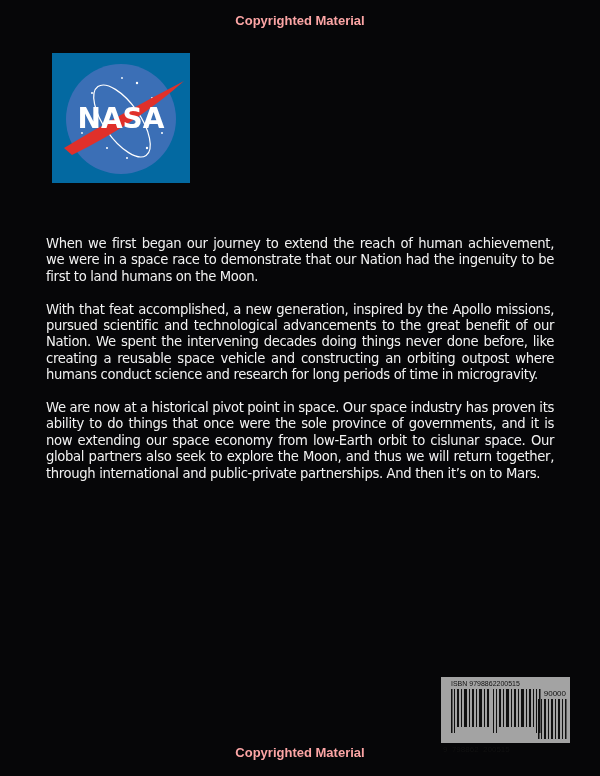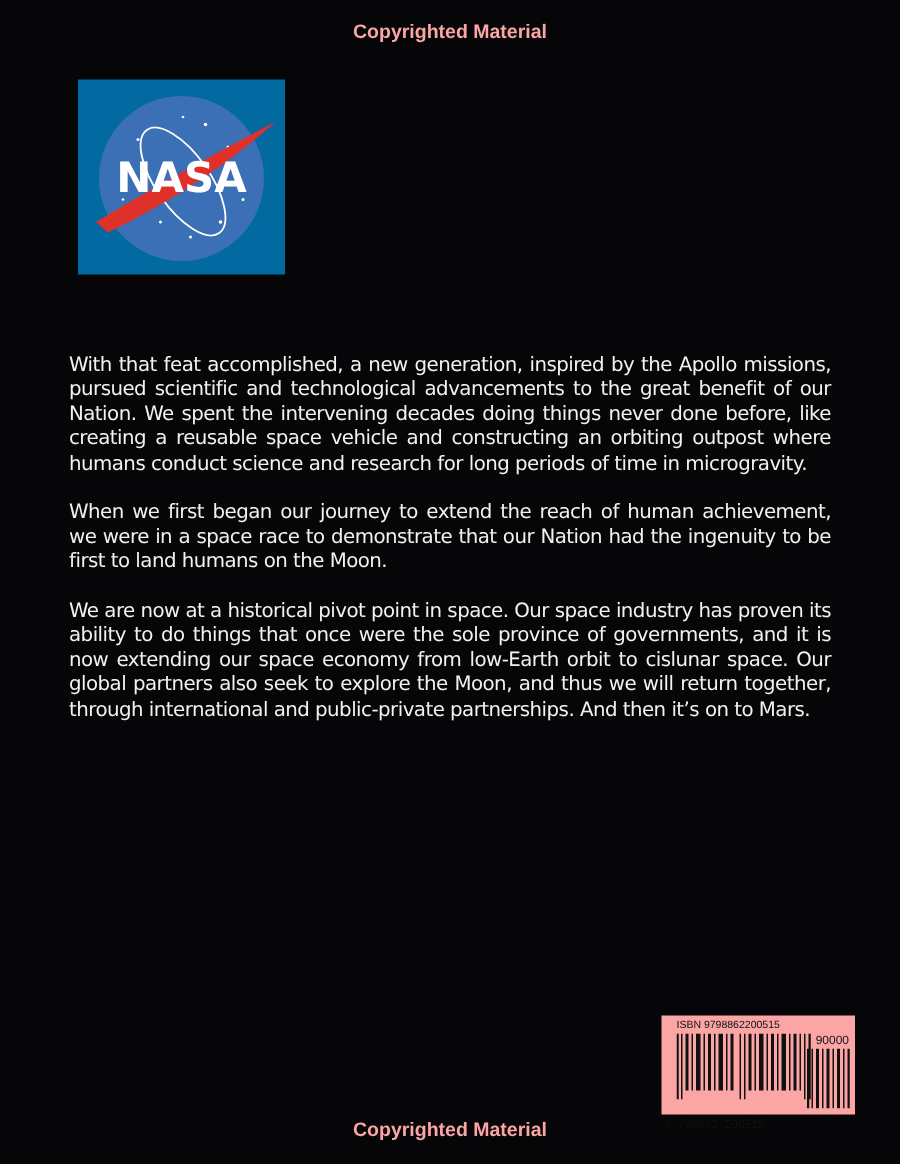--- a/index.html
+++ b/index.html
@@ -3,21 +3,21 @@
 <meta charset="utf-8">
 <style>
   html, body { margin:0; padding:0; }
   body { width:600px; height:776px; background:#060608; position:relative; overflow:hidden; font-family:"DejaVu Sans", sans-serif; }
   .watermark { position:absolute; left:0; width:600px; text-align:center; color:#fca5a5; font-family:"Liberation Sans", sans-serif; font-weight:bold; font-size:13px; }
   .wm-top { top:13px; }
   .wm-bottom { top:745px; }
   .logo-box { position:absolute; left:52px; top:53px; width:138px; height:130px; background:#0369a1; }
   .body-text { position:absolute; left:46px; top:236px; width:508px; color:#f2f2f2; font-size:13.2px; line-height:16.4px; text-align:justify; font-family:"DejaVu Sans", sans-serif; letter-spacing:-0.35px; }
   .body-text p { margin:0 0 16.4px 0; }
-  .barcode { position:absolute; left:441px; top:677px; width:129px; height:66px; background:#fca5a5; }
+  .barcode { position:absolute; left:441px; top:677px; width:129px; height:66px; background:#a3a3a3; }
   .isbn-label { position:absolute; left:10px; top:3px; font-family:"Liberation Sans", sans-serif; font-size:7px; color:#111; }
   .price { position:absolute; right:4px; top:12px; font-family:"Liberation Sans", sans-serif; font-size:8px; color:#111; }
   .bars-main { position:absolute; left:10px; top:12px; width:90px; height:44px; }
   .bars-add { position:absolute; left:95px; top:22px; width:32px; height:40px; }
   .digits { position:absolute; left:2px; top:68px; font-family:"Liberation Sans", sans-serif; font-size:8px; color:#111; white-space:pre; }
 </style>
 </head>
 <body>
 
 <div class="watermark wm-top">Copyrighted Material</div>
@@ -36,22 +36,22 @@
         <circle cx="70" cy="25" r="0.9"></circle>
         <circle cx="75" cy="105" r="1"></circle>
     </g>
     <ellipse cx="70" cy="68" rx="18" ry="42" fill="none" stroke="#ffffff" stroke-width="1.2" transform="rotate(-35 70 68)"></ellipse>
     <path d="M12 95 Q70 60 132 28 Q85 70 20 102 Z" fill="#e0302a"></path>
     <text x="69" y="75" text-anchor="middle" font-family="DejaVu Sans, sans-serif" font-weight="bold" font-size="28" fill="#ffffff">NASA</text>
   </svg>
 </div>
 
 <div class="body-text">
+  <p>When we first began our journey to extend the reach of human achievement, we were in a space race to demonstrate that our Nation had the ingenuity to be first to land humans on the Moon.</p>
   <p>With that feat accomplished, a new generation, inspired by the Apollo missions, pursued scientific and technological advancements to the great benefit of our Nation. We spent the intervening decades doing things never done before, like creating a reusable space vehicle and constructing an orbiting outpost where humans conduct science and research for long periods of time in microgravity.</p>
-  <p>When we first began our journey to extend the reach of human achievement, we were in a space race to demonstrate that our Nation had the ingenuity to be first to land humans on the Moon.</p>
   <p>We are now at a historical pivot point in space. Our space industry has proven its ability to do things that once were the sole province of governments, and it is now extending our space economy from low-Earth orbit to cislunar space. Our global partners also seek to explore the Moon, and thus we will return together, through international and public-private partnerships. And then it’s on to Mars.</p>
 </div>
 
 <div class="barcode">
   <div class="isbn-label">ISBN 9798862200515</div>
   <div class="price">90000</div>
   <svg class="bars-main" viewBox="0 0 90 44" preserveAspectRatio="none">
     <g fill="#111">
       <rect x="0" y="0" width="1.5" height="44"></rect>
         <rect x="3" y="0" width="1" height="44"></rect>

